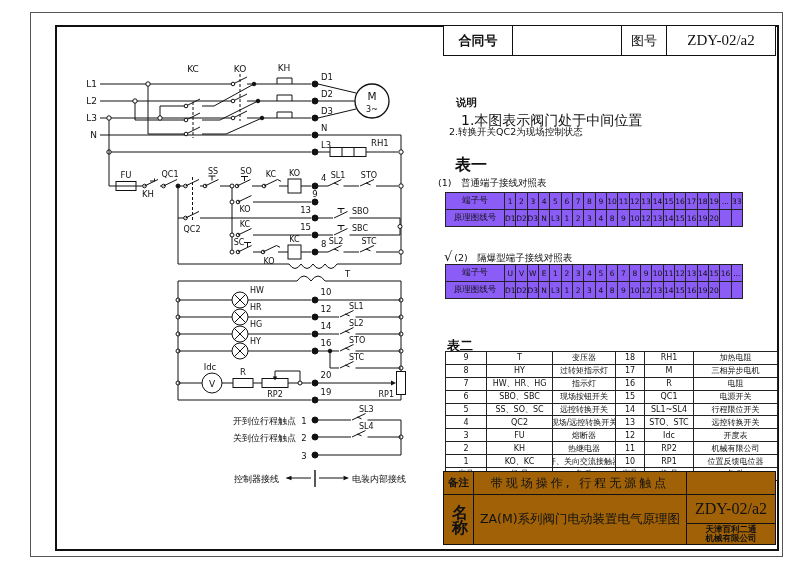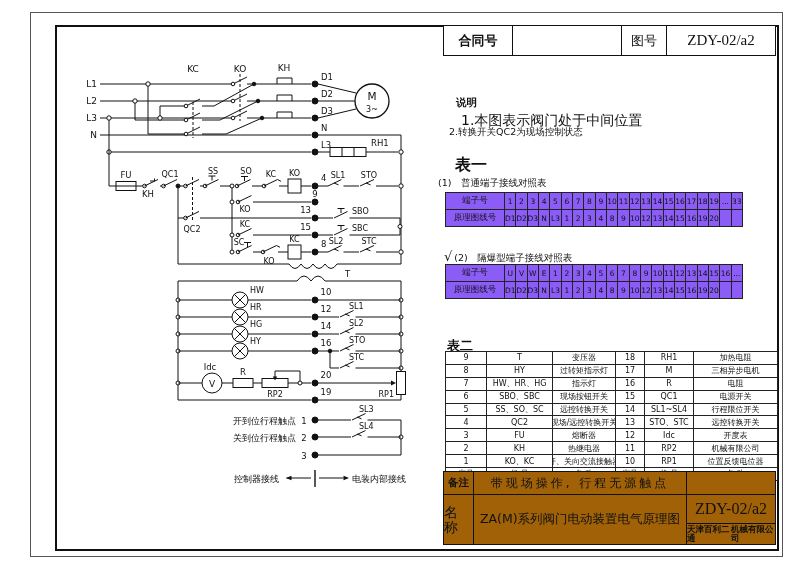--- a/index.html
+++ b/index.html
@@ -42,28 +42,28 @@
   .hc2{width:108px;border-right:1.8px solid #111;font-size:12px}
   .hc3{width:44px;border-right:1.8px solid #111;font-size:13px;font-weight:normal}
   .hc4{flex:1;font-size:15px;font-family:"Liberation Serif","DejaVu Serif",serif}
   .tblock{position:absolute;left:443px;top:471px;width:333px;height:74px;border:1.8px solid #111;
           background:#a16207;display:flex;flex-direction:column;box-sizing:border-box}
   .tb-r1{display:flex;height:22px;border-bottom:1.5px solid #111}
   .tb-label{width:29px;border-right:1.5px solid #111;display:flex;align-items:center;justify-content:center;font-size:10.5px;font-weight:bold}
   .tb-remark{width:212px;border-right:1.5px solid #111;display:flex;align-items:center;justify-content:center;font-size:12px;letter-spacing:3px}
   .tb-empty{flex:1}
   .tb-r2{display:flex;flex:1}
-  .tb-label2{width:29px;border-right:1.5px solid #111;display:flex;align-items:center;
-             font-size:14px;line-height:15px;font-weight:normal;text-align:center}
+  .tb-label2{width:29px;border-right:1.5px solid #111;display:flex;align-items:center;justify-content:center;
+             font-size:16px;line-height:15px;font-weight:bold;text-align:center}
   .tb-label2 span{display:block;width:13px;word-break:break-all}
   .tb-name{width:212px;border-right:1.5px solid #111;display:flex;align-items:center;justify-content:center;font-size:12.5px;font-weight:normal}
   .tb-right{flex:1;display:flex;flex-direction:column}
   .tb-dno{height:28px;border-bottom:1.5px solid #111;display:flex;align-items:center;justify-content:center;
           font-size:16px;font-family:"Liberation Serif","DejaVu Serif",serif}
-  .tb-co{flex:1;display:flex;flex-direction:row;align-items:center;justify-content:center;font-size:8.5px;line-height:9.5px;font-weight:bold}
+  .tb-co{flex:1;display:flex;flex-direction:column;align-items:center;justify-content:center;font-size:8.5px;line-height:9.5px;font-weight:bold}
 </style>
 </head>
 <body>
 
 <div id="page">
   <div class="frame-outer"></div>
   <div class="frame-inner"></div>
 
   <svg width="800" height="566" viewBox="0 0 800 566">
     <g stroke="#111" fill="none" stroke-width="1" font-family="DejaVu Sans, Liberation Sans, sans-serif">

